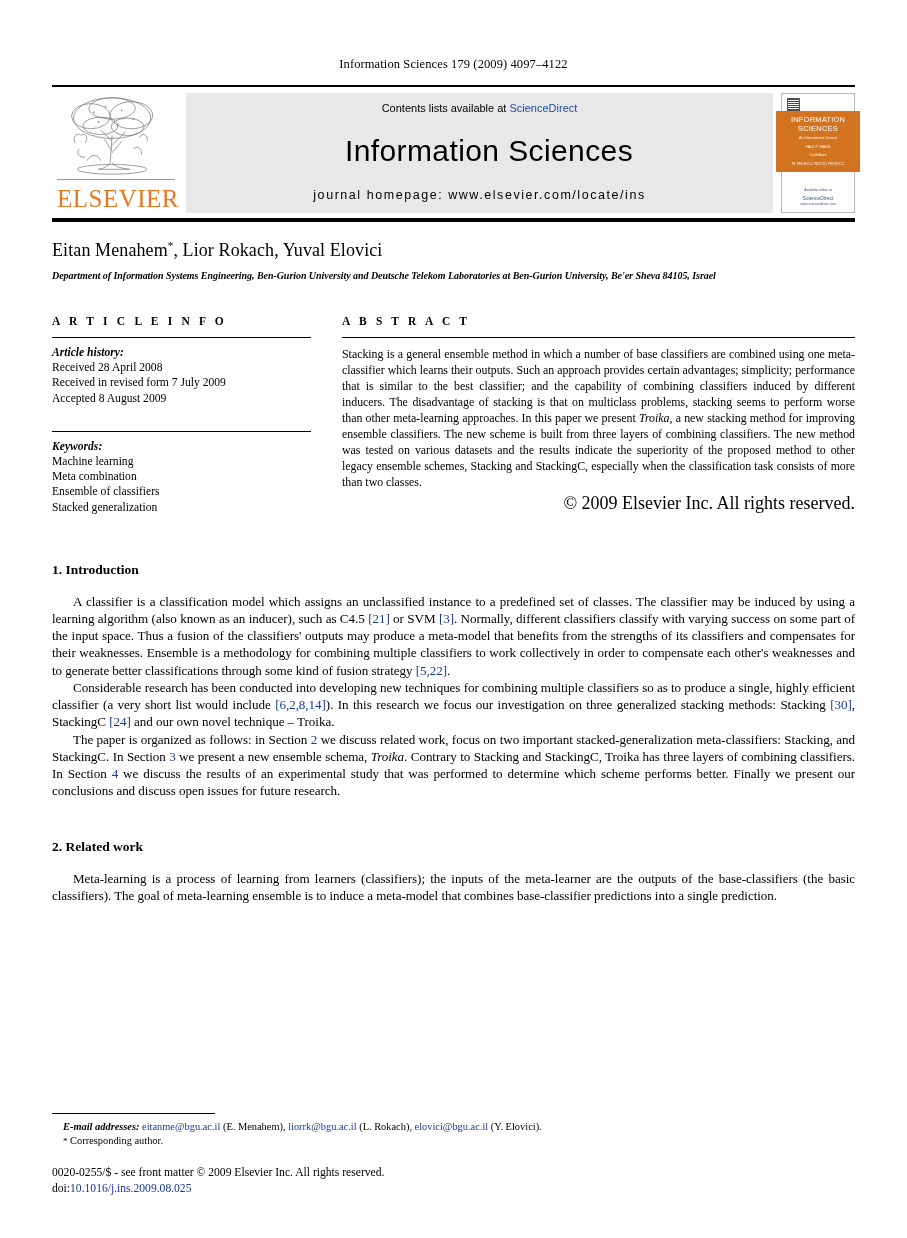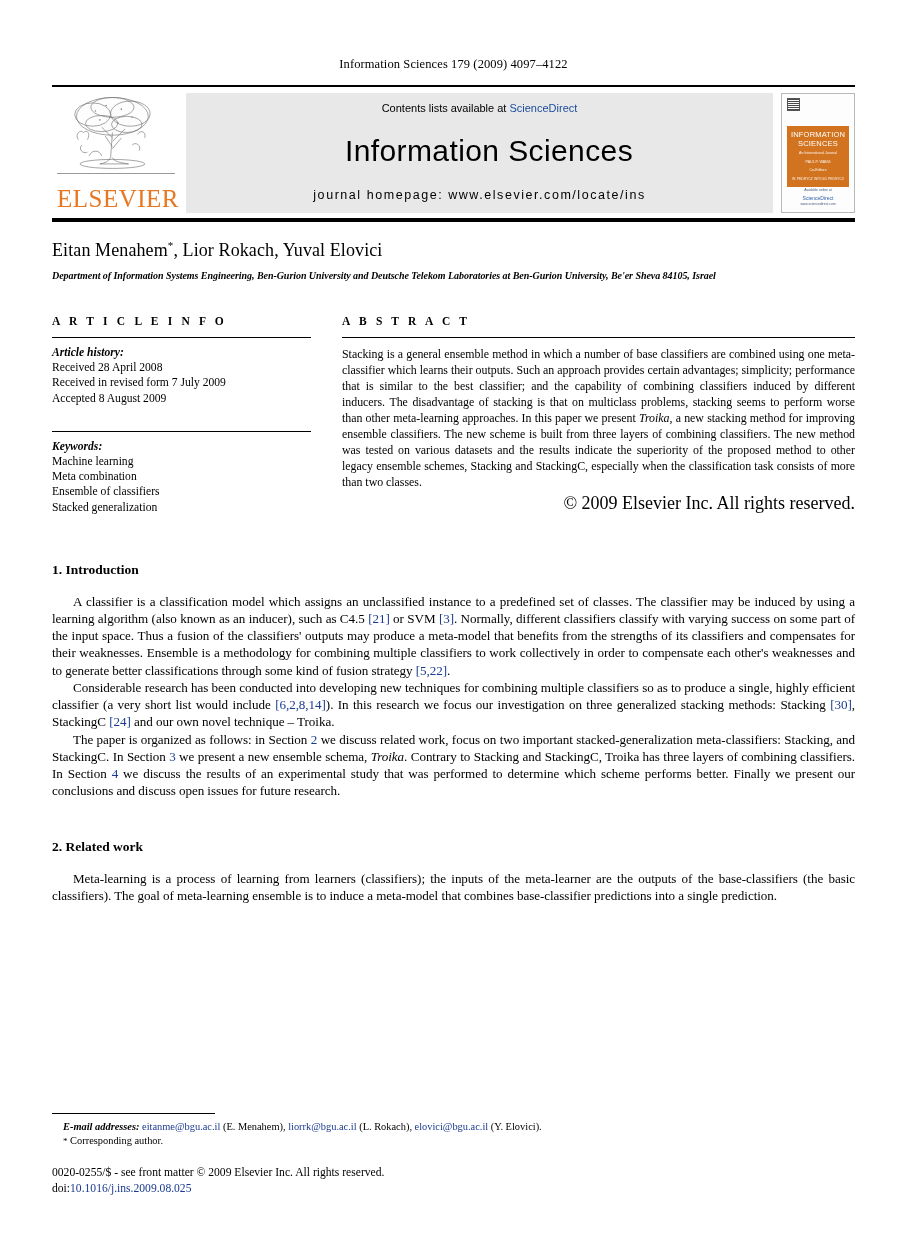--- a/index.html
+++ b/index.html
@@ -53,21 +53,21 @@
   }
   .tree-svg { display:block; }
   .elsevier-word {
     font-family: "Liberation Serif", serif;
     color: #E87722;
     font-size: 25px;
     letter-spacing: .5px;
     line-height: 1;
     margin-top: 1px;
     border-top: 1.5px solid #9a9a9a;
-    padding-top: 12px;
+    padding-top: 6px;
     width: 118px;
     text-align: center;
   }
   .journal-band {
     flex: 1 1 auto;
     background: #e8e8e8;
     margin: 0 8px 0 6px;
     display: flex;
     flex-direction: column;
     justify-content: space-between;
@@ -108,23 +108,23 @@
     height: 13px;
     margin: 4px 0 0 0;
     align-self: flex-start;
     margin-left: 5px;
     background:
       repeating-linear-gradient(to bottom,#4a4a4a 0 1px,#fff 1px 2px);
     border: 1px solid #555;
     box-sizing: border-box;
   }
   .cover-block {
-    width: 62px;
+    width: 84px;
     background: #d2741f;
-    margin-top: 15px;
+    margin-top: 0;
     padding: 5px 0 6px 0;
     text-align: center;
     color: #ffffff;
     font-family: "Liberation Sans", sans-serif;
   }
   .cover-block .c1 { font-size: 7.5px; letter-spacing: .2px; line-height: 1.15; }
   .cover-block .c2 { font-size: 3.6px; margin-top: 3px; line-height: 1.5; opacity: .92;}
   .cover-block .c3 { font-size: 3.4px; margin-top: 4px; opacity: .9;}
   .cover-foot {
     position: absolute;

